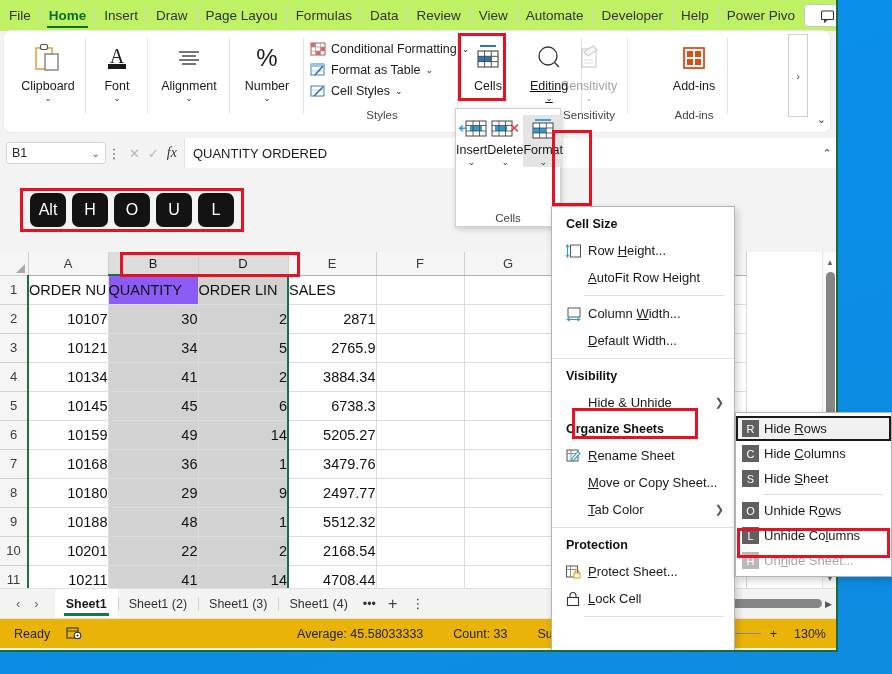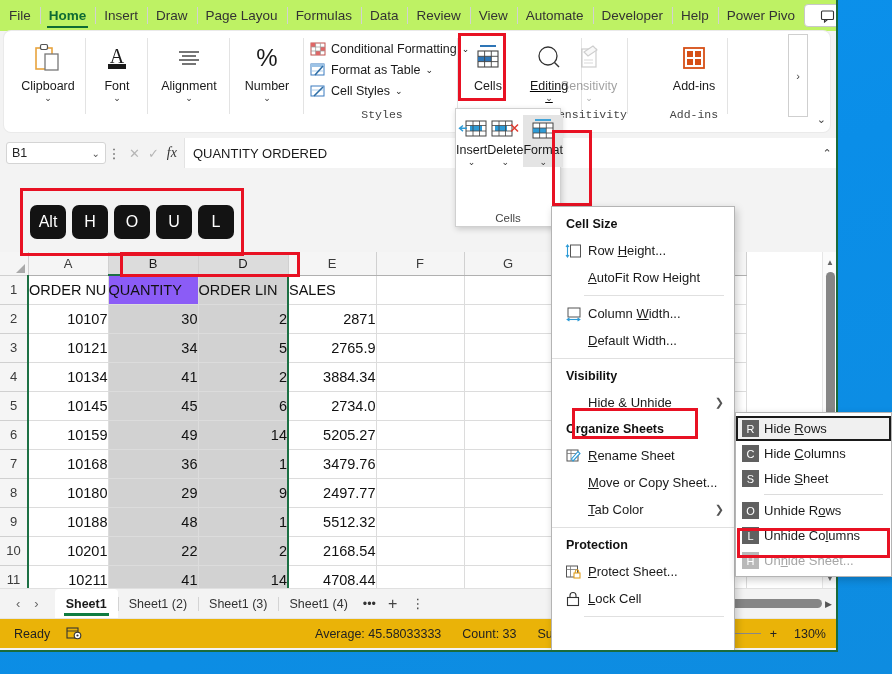--- a/index.html
+++ b/index.html
@@ -93,21 +93,21 @@
     align-items: center; justify-content: flex-start;
     padding-top: 4px;
     cursor: default;
   }
   .big-btn .glyph { height: 40px; display: flex; align-items: center; justify-content: center; }
   .big-btn .lbl { font-size: 12.5px; color: #1a1a1a; margin-top: 1px; }
   .big-btn .caret { font-size: 9px; color: #333; line-height: 9px; margin-top: 1px; }
 
   .grp-label {
     position: absolute; bottom: 1px; left: 0; right: 0;
-    text-align: center; font-size: 11.5px; color: #444; font-family: Liberation Mono, monospace;
+    text-align: center; font-size: 11.5px; color: #444;
   }
 
   .small-row {
     display: flex; align-items: center; gap: 5px;
     height: 21px; font-size: 12.5px; color: #1a1a1a;
     white-space: nowrap;
   }
   .small-row .mini { width: 16px; height: 16px; flex: 0 0 16px; }
 
   
@@ -170,21 +170,21 @@
     display: flex; align-items: center;
     padding-left: 8px;
     font-size: 13px; color: #1a1a1a;
   }
   .formula-expand { width: 22px; text-align:center; color:#444; font-size: 11px; background:#fff; height:30px; line-height:30px;}
 
   
   .keycaps {
     position: absolute; left: 20px; top: 188px;
     border: 3px solid #e81123;
-    padding: 14px 7px;
+    padding: 2px 7px;
     display: flex; gap: 6px;
     background: transparent;
     z-index: 30;
   }
   .keycap {
     width: 36px; height: 34px;
     background: #131313; border-radius: 7px;
     color: #fff; font-size: 16px;
     display: flex; align-items: center; justify-content: center;
   }
@@ -314,21 +314,21 @@
   .statusbar {
     position: absolute; left: 0; top: 618px;
     width: 838px; height: 30px;
     background: #eab308;
     border-top: 1px solid #e5e5e5;
     display: flex; align-items: center;
     font-size: 12.5px; color: #222;
   }
   .st-ready { padding-left: 14px; }
   .st-icon { padding-left: 16px; font-size: 13px; }
-  .st-stats { margin-left: auto; display:flex; gap: 21px; }
+  .st-stats { margin-left: auto; display:flex; gap: 30px; }
   .st-views { display:flex; gap: 14px; padding-left: 40px; padding-right: 14px; color:#444;}
   .zoomarea { display:flex; align-items:center; gap:9px; padding-right: 12px; }
   .zoomslider { width: 58px; height: 1px; background:#888; position:relative;}
   .zoomslider::after {
     content:""; position:absolute; left:22px; top:-5px;
     width:3px; height:11px; background:#666;
   }
   .zoompct { width: 40px; text-align: right; }
 
   
@@ -751,21 +751,21 @@
           <td class="cell num">3884.34</td>
           <td class="cell num"></td>
           <td class="cell num"></td>
           <td class="cell num"></td>
         </tr>
         <tr>
           <td class="rowhead">5</td>
           <td class="cell num selborder-left">10145</td>
           <td class="cell num selcol">45</td>
           <td class="cell num selcol selborder-right">6</td>
-          <td class="cell num">2734.0</td>
+          <td class="cell num">6738.3</td>
           <td class="cell num"></td>
           <td class="cell num"></td>
           <td class="cell num"></td>
         </tr>
         <tr>
           <td class="rowhead">6</td>
           <td class="cell num selborder-left">10159</td>
           <td class="cell num selcol">49</td>
           <td class="cell num selcol selborder-right">14</td>
           <td class="cell num">5205.27</td>

